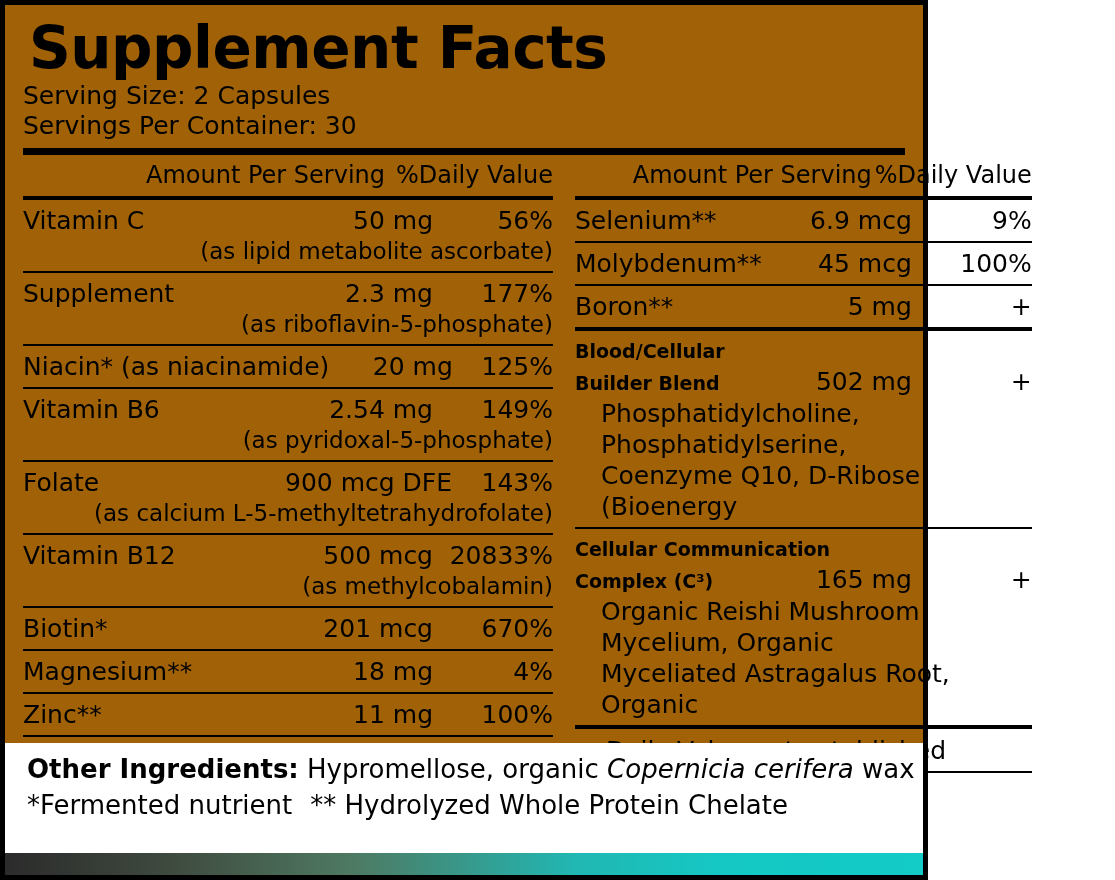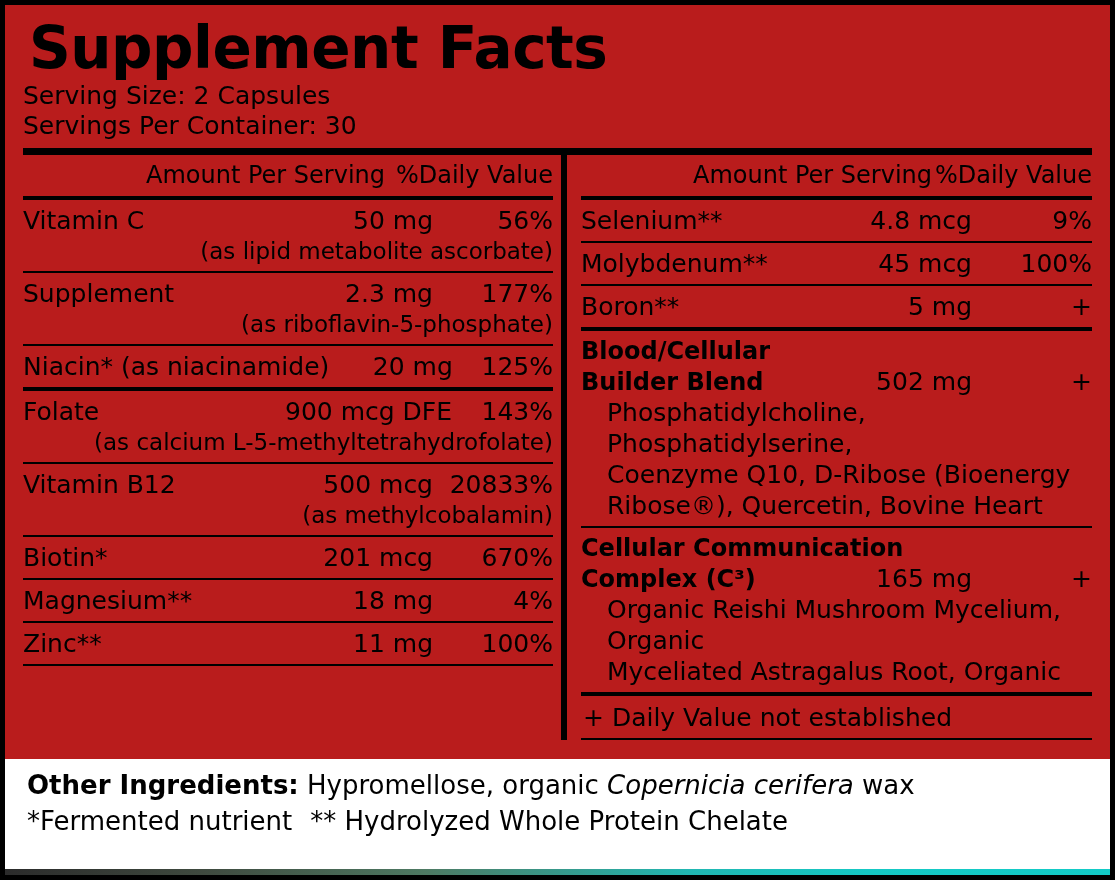--- a/index.html
+++ b/index.html
@@ -9,25 +9,25 @@
   }
   body {
     width: 1115px;
     height: 880px;
     font-family: "DejaVu Sans", sans-serif;
     color: #000000;
     overflow: hidden;
   }
   .panel {
     position: relative;
-    width: 1115px;
+    width: 928px;
     height: 880px;
     box-sizing: border-box;
     border: 5px solid #000;
-    background: #b91c1c;
+    background: #a16207;
   }
   .inner {
     position: absolute;
     left: 0; top: 0; right: 0; bottom: 0;
     padding: 0 18px;
     box-sizing: border-box;
   }
   .title {
     font-family: "DejaVu Sans", sans-serif;
     font-weight: 700;
@@ -103,21 +103,21 @@
   .col-right .dv { width: 120px; }
   .sub {
     padding-left: 28px;
     font-size: 23px;
     line-height: 30px;
     white-space: nowrap;
     text-align: right;
   }
   .blend-name {
     font-weight: 700;
-    font-size: 24px;
+    font-size: 19px;
     line-height: 30px;
   }
   .blend-row {
     display: flex;
     align-items: baseline;
   }
   .blend-row .nm { font-weight: 700; }
   .ingredients {
     padding-left: 26px;
     font-size: 25px;
@@ -129,21 +129,21 @@
     padding: 6px 0 4px 2px;
   }
   .bottom-band {
     position: absolute;
     left: 0; right: 0; bottom: 0;
     height: 110px;
     background: linear-gradient(90deg, #2b2b2b 0%, #3f4a3f 18%, #4e7a63 38%, #21b7b2 62%, #15c8c4 78%, #13cbc7 100%);
   }
   .band-text {
     position: absolute;
-    left: 0; right: 0; bottom: 0;
+    left: 0; right: 0; bottom: 16px;
     height: 110px;
     background: #fff;
     padding: 8px 18px 0 22px;
     box-sizing: border-box;
     margin-bottom: 6px;
   }
   .other-line {
     font-size: 26px;
     line-height: 36px;
     white-space: nowrap;
@@ -203,20 +203,28 @@
 
         <div class="row">
           <div class="line1">
             <span class="nm">Niacin* (as niacinamide)</span>
             <span class="amt">20 mg</span>
             <span class="dv">125%</span>
           </div>
         </div>
         <div class="rule-light"></div>
 
+        <div class="row">
+          <div class="line1">
+            <span class="nm">Vitamin B6</span>
+            <span class="amt">2.54 mg</span>
+            <span class="dv">149%</span>
+          </div>
+          <div class="sub">(as pyridoxal-5-phosphate)</div>
+        </div>
         <div class="rule-light"></div>
 
         <div class="row">
           <div class="line1">
             <span class="nm">Folate</span>
             <span class="amt">900 mcg DFE</span>
             <span class="dv">143%</span>
           </div>
           <div class="sub">(as calcium L-5-methyltetrahydrofolate)</div>
         </div>
@@ -265,21 +273,21 @@
       <div class="col col-right">
         <div class="hdr">
           <span class="hdr-aps">Amount Per Serving</span>
           <span class="hdr-dv">%Daily Value</span>
         </div>
         <div class="rule-med"></div>
 
         <div class="row">
           <div class="line1">
             <span class="nm">Selenium**</span>
-            <span class="amt">4.8 mcg</span>
+            <span class="amt">6.9 mcg</span>
             <span class="dv">9%</span>
           </div>
         </div>
         <div class="rule-light"></div>
 
         <div class="row">
           <div class="line1">
             <span class="nm">Molybdenum**</span>
             <span class="amt">45 mcg</span>
             <span class="dv">100%</span>
@@ -299,21 +307,20 @@
         <div class="row">
           <div class="blend-name">Blood/Cellular</div>
           <div class="blend-row">
             <span class="nm blend-name">Builder Blend</span>
             <span class="amt">502 mg</span>
             <span class="dv">+</span>
           </div>
           <div class="ingredients">
             <div>Phosphatidylcholine, Phosphatidylserine,</div>
             <div>Coenzyme Q10, D-Ribose (Bioenergy</div>
-            <div>Ribose®), Quercetin, Bovine Heart</div>
           </div>
         </div>
         <div class="rule-light"></div>
 
         <div class="row">
           <div class="blend-name">Cellular Communication</div>
           <div class="blend-row">
             <span class="nm blend-name">Complex (C³)</span>
             <span class="amt">165 mg</span>
             <span class="dv">+</span>

